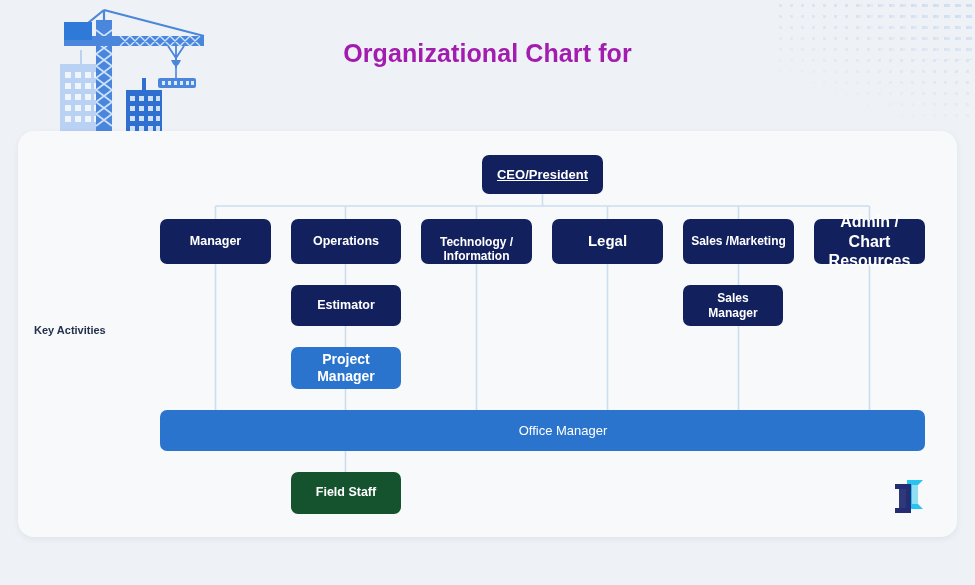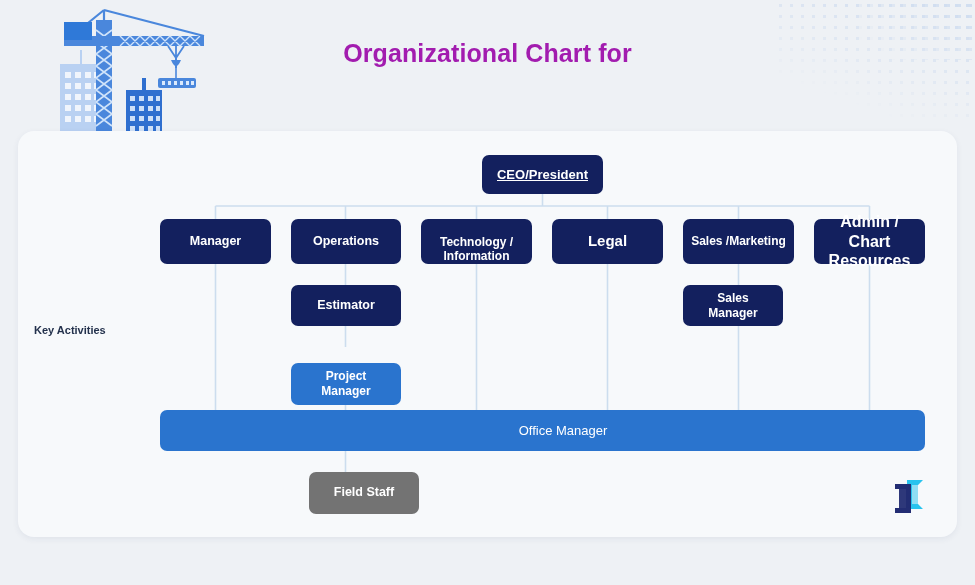--- a/index.html
+++ b/index.html
@@ -55,21 +55,21 @@
 
   
   .node{
     position:absolute;border-radius:7px;
     display:flex;align-items:center;justify-content:center;text-align:center;
     color:#ffffff;font-weight:bold;line-height:1.22;
     box-sizing:border-box;
   }
   .navy{background:#13205e;}
   .blue{background:#2a74ce;}
-  .cyan{background:#737373;margin-left:18px;}
+  .cyan{background:#14532d;}
 </style>
 </head>
 <body>
 
 <div id="dot-grid"></div>
 <div id="dot-grid-2"></div>
 
 <svg id="crane-illustration" viewBox="0 0 180 130">
 
   <g>
@@ -223,21 +223,21 @@
 
 <div class="node navy" style="left:291px;top:285px;width:110px;height:41px;font-size:12.5px;">
   <span>Estimator</span>
 </div>
 
 <div class="node navy" style="left:683px;top:285px;width:100px;height:41px;font-size:12px;flex-direction:column;">
   <span>Sales</span>
   <span>Manager</span>
 </div>
 
-<div class="node blue" style="left:291px;top:347px;width:110px;height:42px;font-size:12px;flex-direction:column;margin-top:16px;">
+<div class="node blue" style="left:291px;top:347px;width:110px;height:42px;font-size:14px;flex-direction:column;">
   <span>Project</span>
   <span>Manager</span>
 </div>
 
 <div class="node blue" style="left:160px;top:410px;width:765px;height:41px;font-size:13px;font-weight:normal;padding-left:41px;">
   <span>Office Manager</span>
 </div>
 
 <div class="node cyan" style="left:291px;top:472px;width:110px;height:42px;font-size:12.5px;">
   <span>Field Staff</span>

